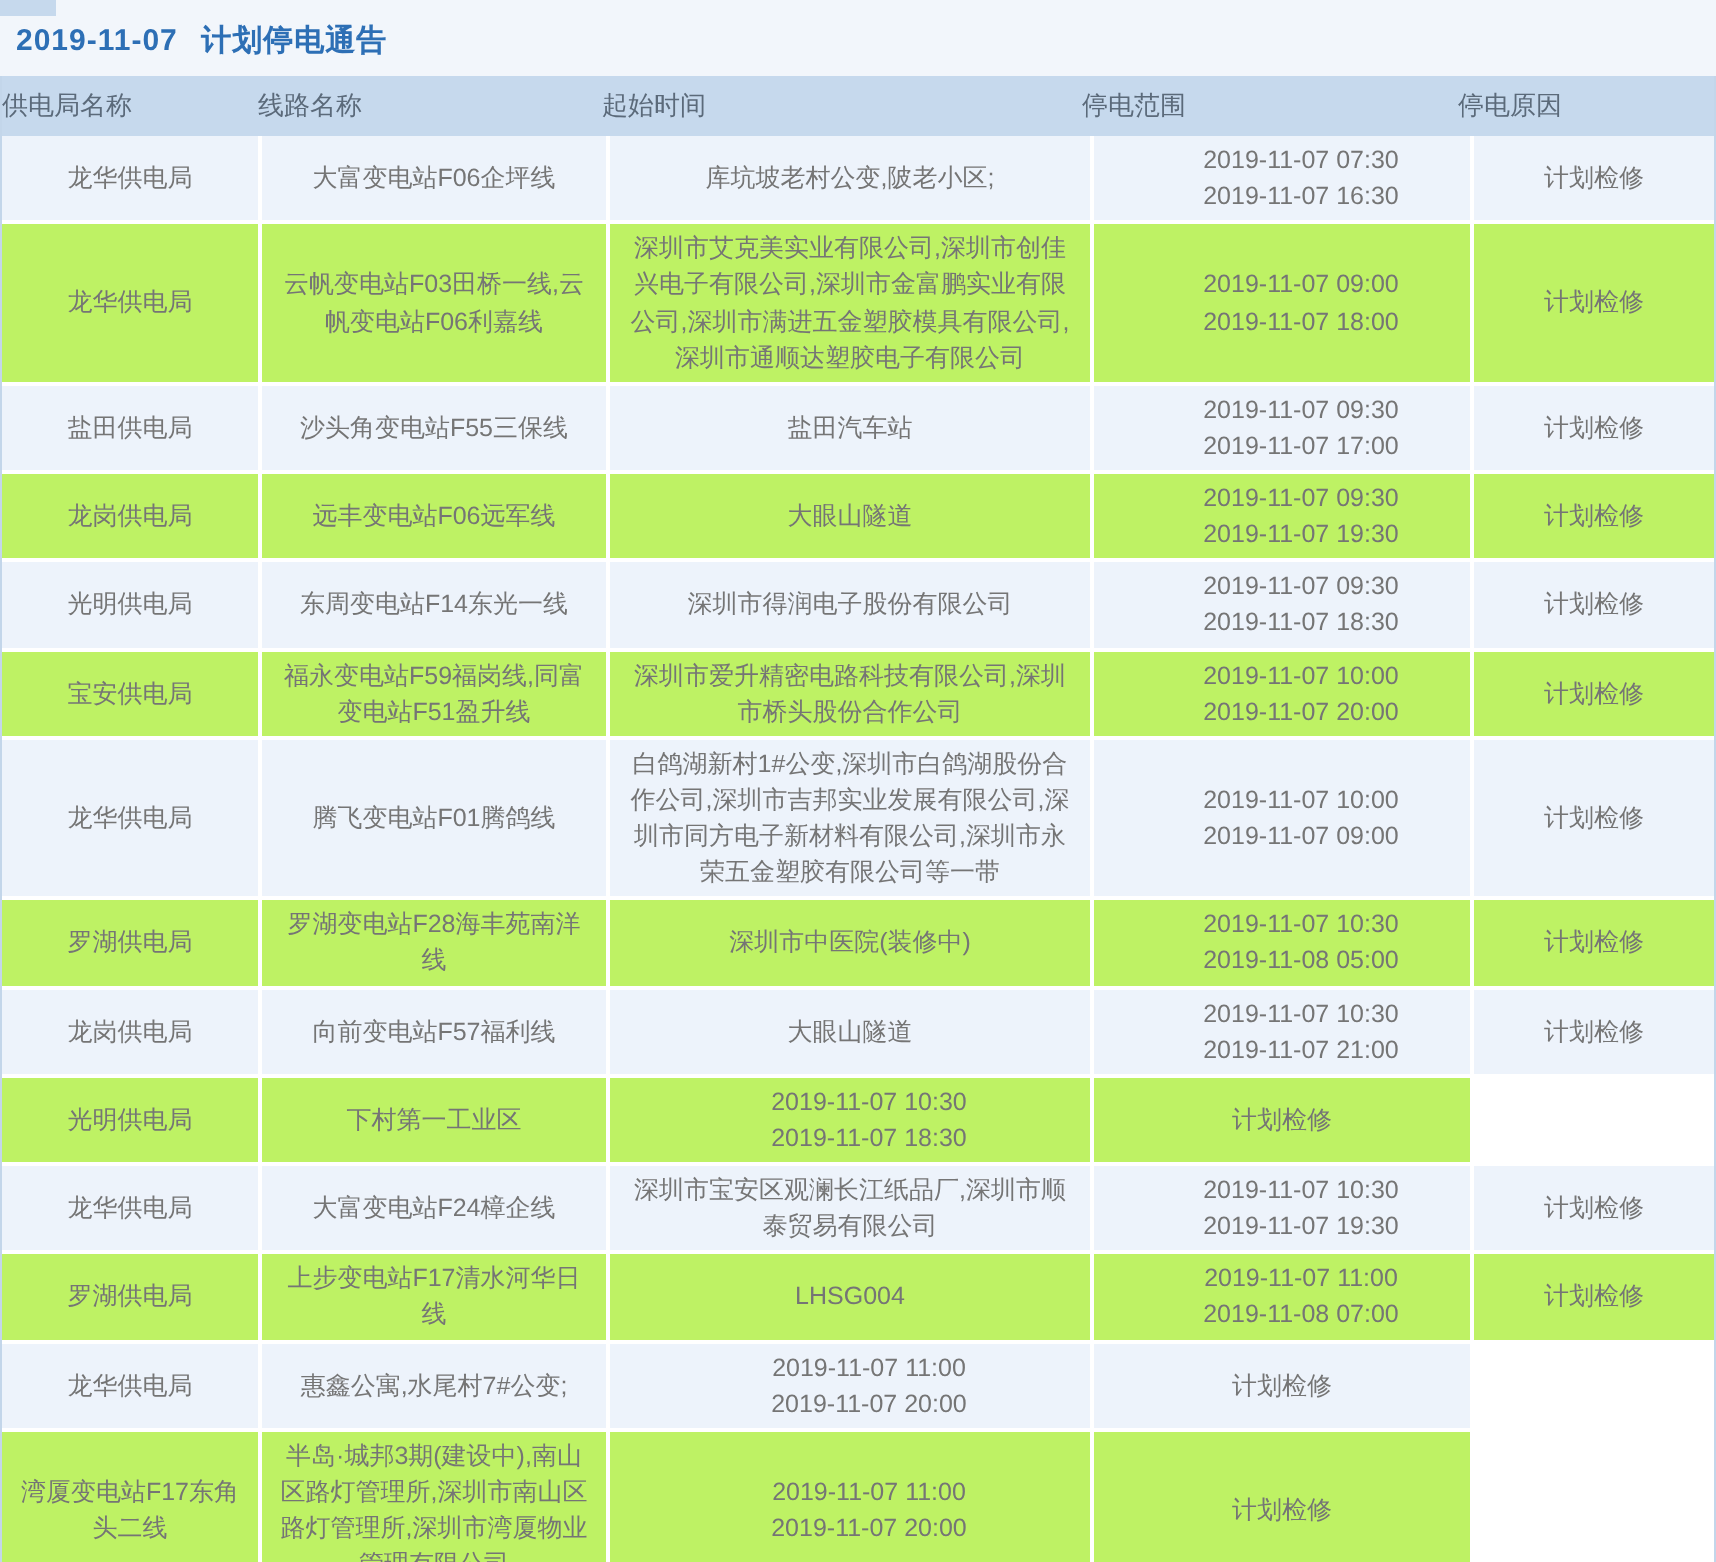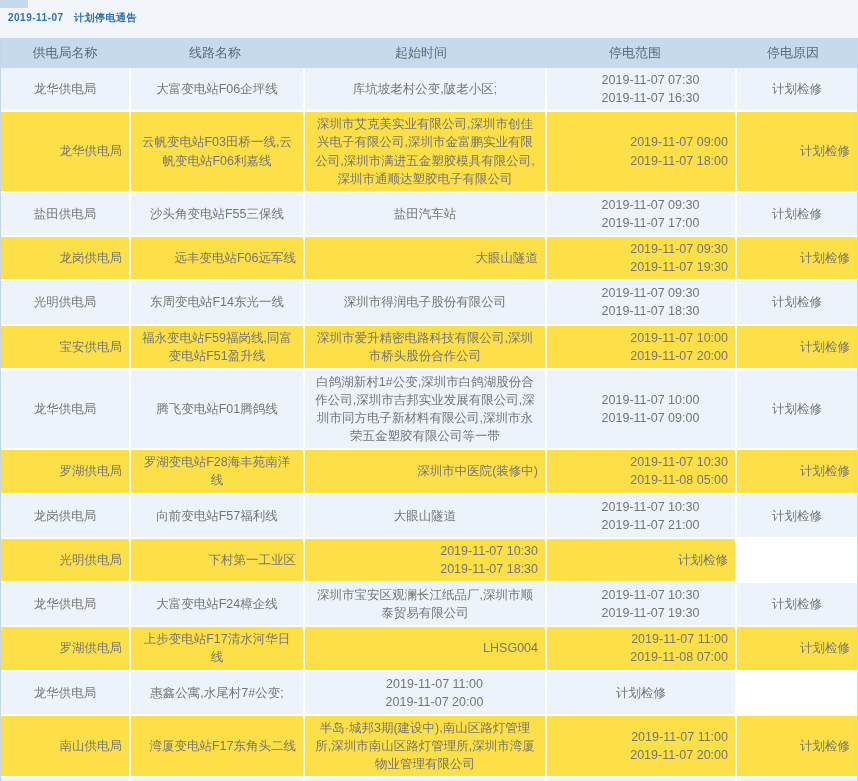--- a/index.html
+++ b/index.html
@@ -1,37 +1,37 @@
 <!DOCTYPE html>
 <html><head>
 <meta charset="utf-8">
 <style>
   html,body{margin:0;padding:0;}
   body{font-family:"Liberation Sans","DejaVu Sans",sans-serif;background:#ffffff;}
   .page{position:relative;width:858px;height:781px;overflow:hidden;background:#ffffff;}
 
   .topbar{position:relative;width:858px;height:38px;background:#f2f6fb;}
   .corner-frag{position:absolute;top:0;left:0;width:28px;height:8px;background:#c6d9ed;}
-  .page-title{position:absolute;left:8px;top:11px;margin:0;font-size:10px;font-weight:bold;
+  .page-title{position:absolute;left:8px;top:11px;margin:0;font-size:15px;font-weight:bold;
     color:#2d6fb5;word-spacing:7px;letter-spacing:0.5px;}
 
   .outage-table{width:856px;border:1px solid #c3d6ea;border-top:none;background:#ffffff;}
   .thead{display:grid;grid-template-columns:128px 172px 240px 188px 1fr;
     background:#c6d9ed;height:30px;align-items:center;}
-  .th{font-size:13px;color:#5b6a7a;text-align:center;}
+  .th{font-size:13px;color:#5b6a7a;}
 
   .tbody{display:block;}
   .tr{display:grid;grid-template-columns:128px 172px 240px 188px 1fr;gap:2px;
     background:#ffffff;margin-top:2px;}
   .tr:first-child{margin-top:0;}
   .td{background:#edf3fb;min-height:36px;display:flex;flex-direction:column;
     align-items:center;justify-content:center;text-align:center;
     padding:3px 7px;box-sizing:border-box;
     font-size:12.5px;line-height:1.45;color:#757575;}
-  .tr.alt .td{background:#fde047;align-items:flex-end;}
+  .tr.alt .td{background:#bef264;}
   .td-time span{display:block;margin-left:19px;}
 </style>
 </head>
 <body>
 
 <div class="page">
   <div class="topbar">
     <div class="corner-frag"></div>
     <h1 class="page-title">2019-11-07 计划停电通告</h1>
   </div>
@@ -281,23 +281,20 @@
       <span>2019-11-07 11:00</span>
       <span>2019-11-07 20:00</span>
     </div>
     <div class="td">
             <span>计划检修</span>
           </div>
   </div>
 
   <div class="tr alt">
     <div class="td">
-            <span>南山供电局</span>
-          </div>
-    <div class="td">
             <span>湾厦变电站F17东角头二线</span>
           </div>
     <div class="td">
             <span>半岛·城邦3期(建设中),南山区路灯管理所,深圳市南山区路灯管理所,深圳市湾厦物业管理有限公司</span>
           </div>
     <div class="td td-time">
       <span>2019-11-07 11:00</span>
       <span>2019-11-07 20:00</span>
     </div>
     <div class="td">

